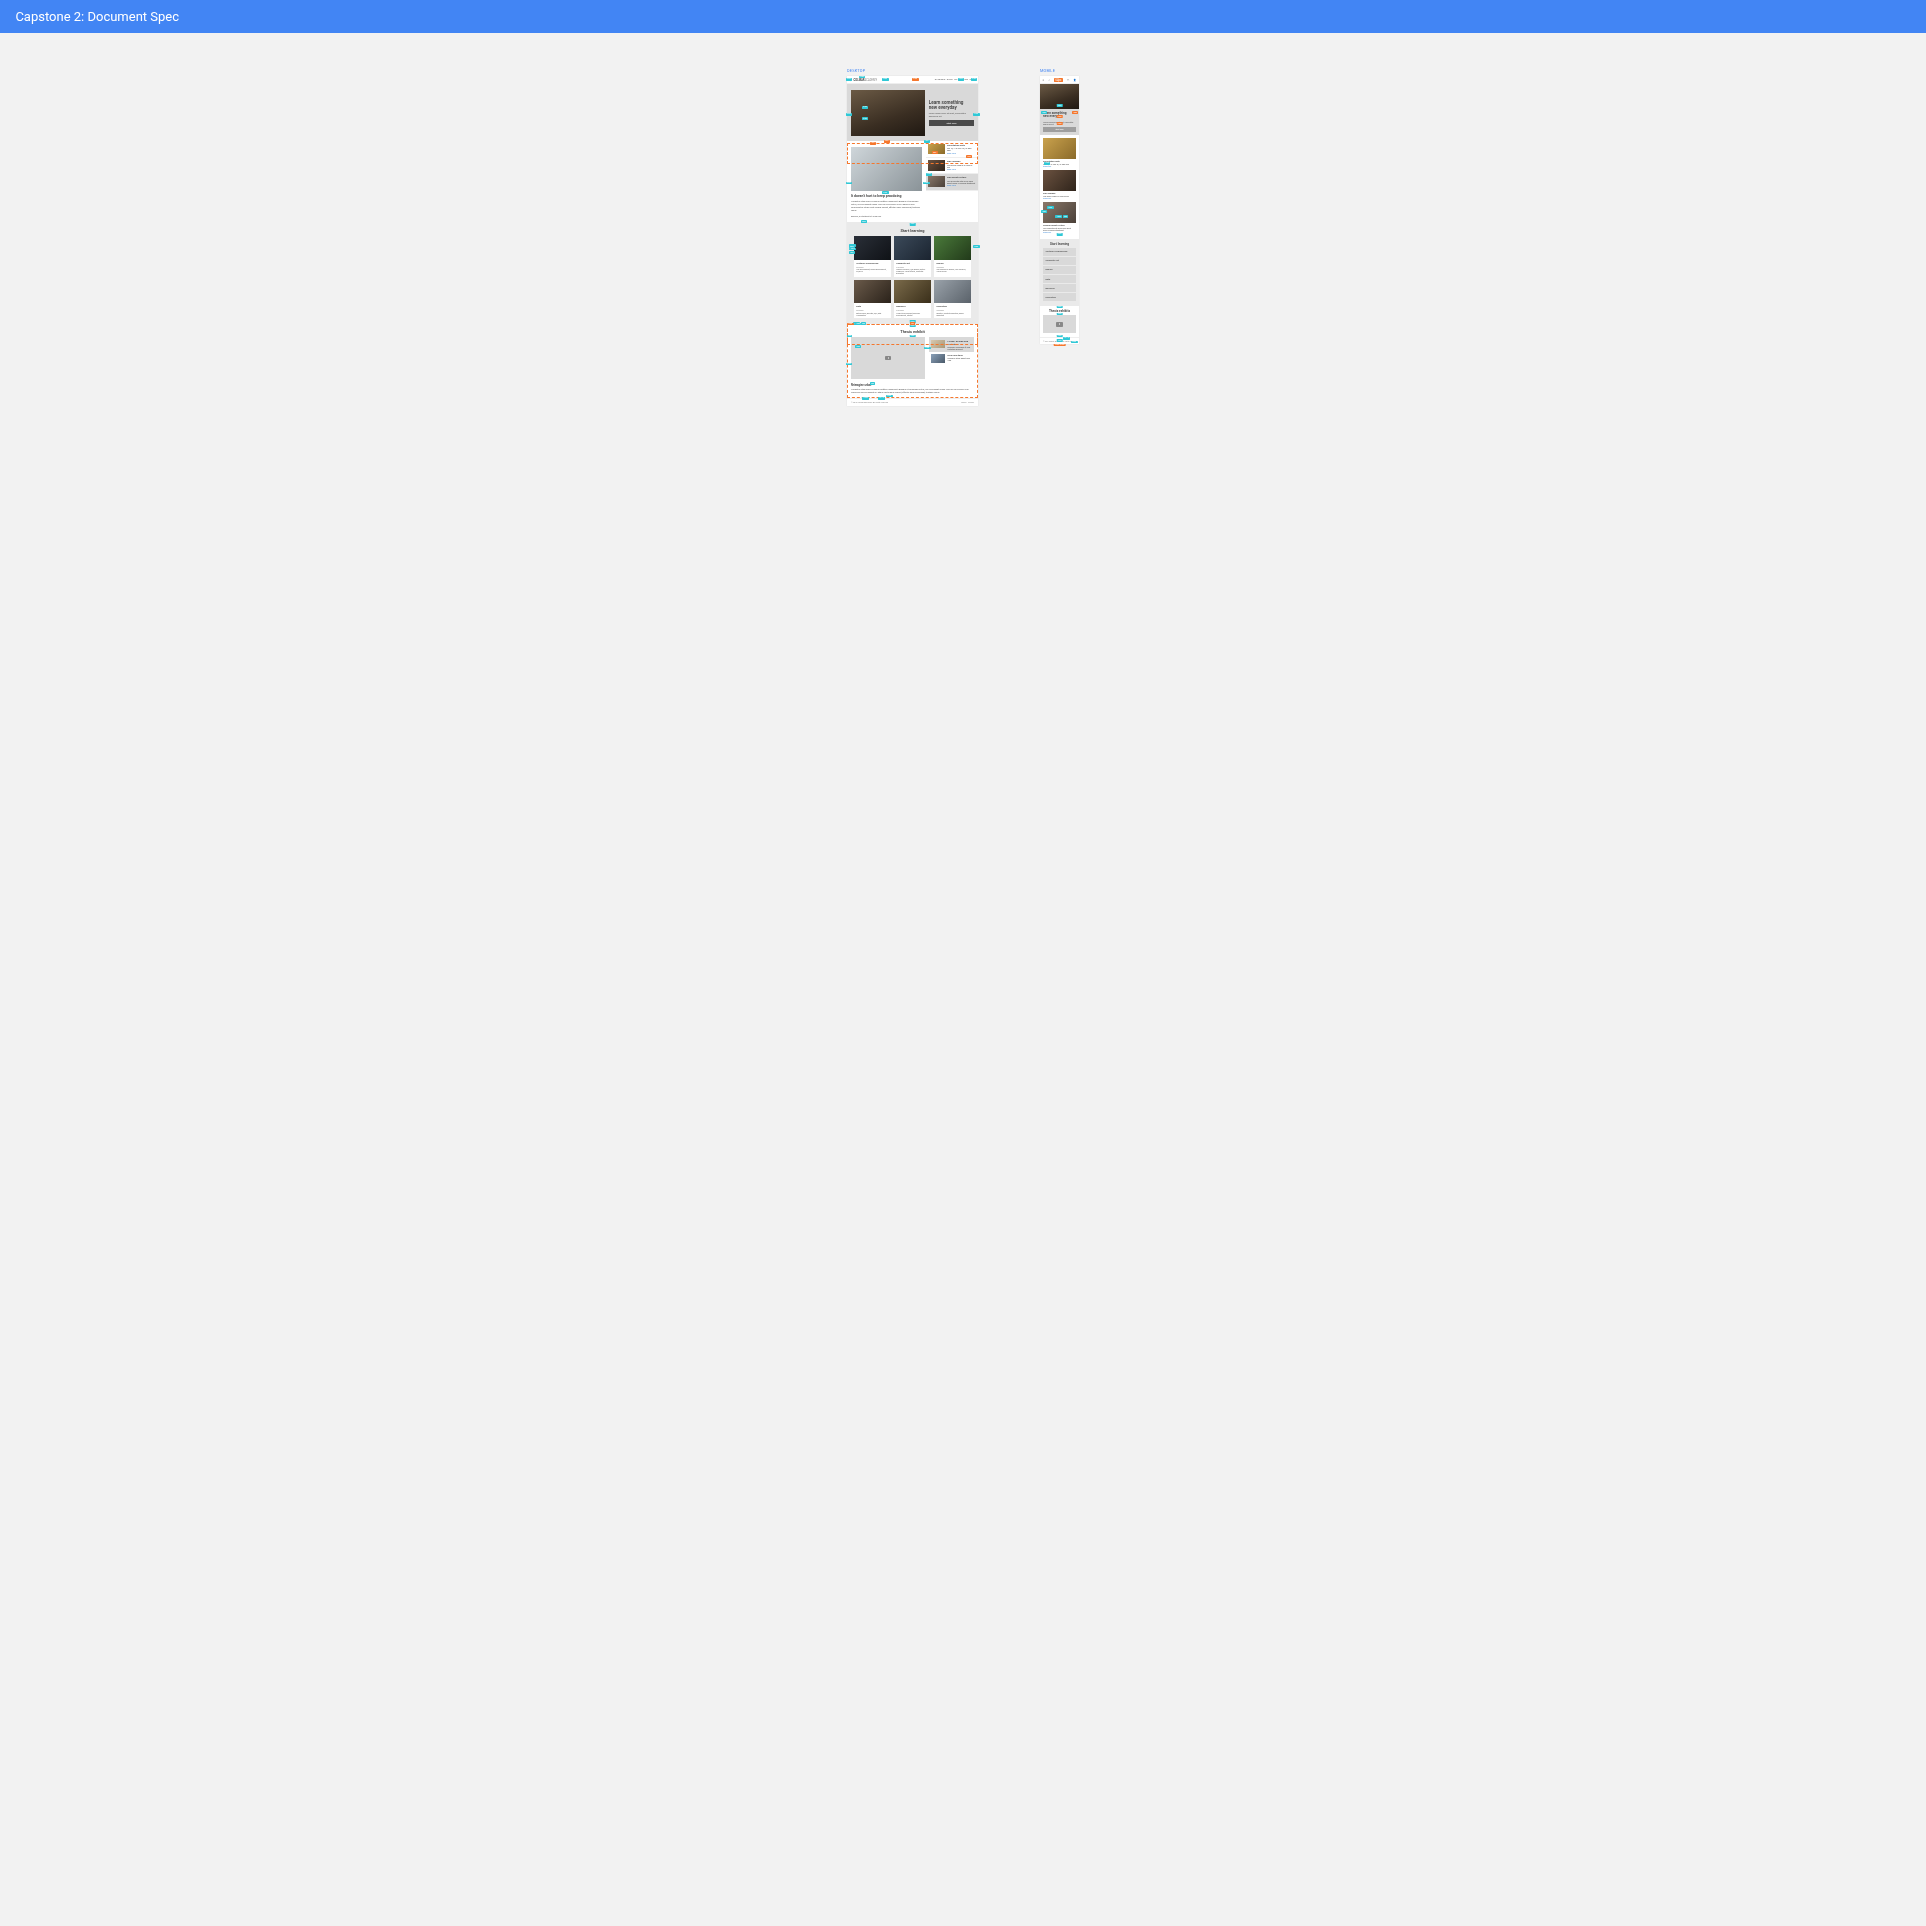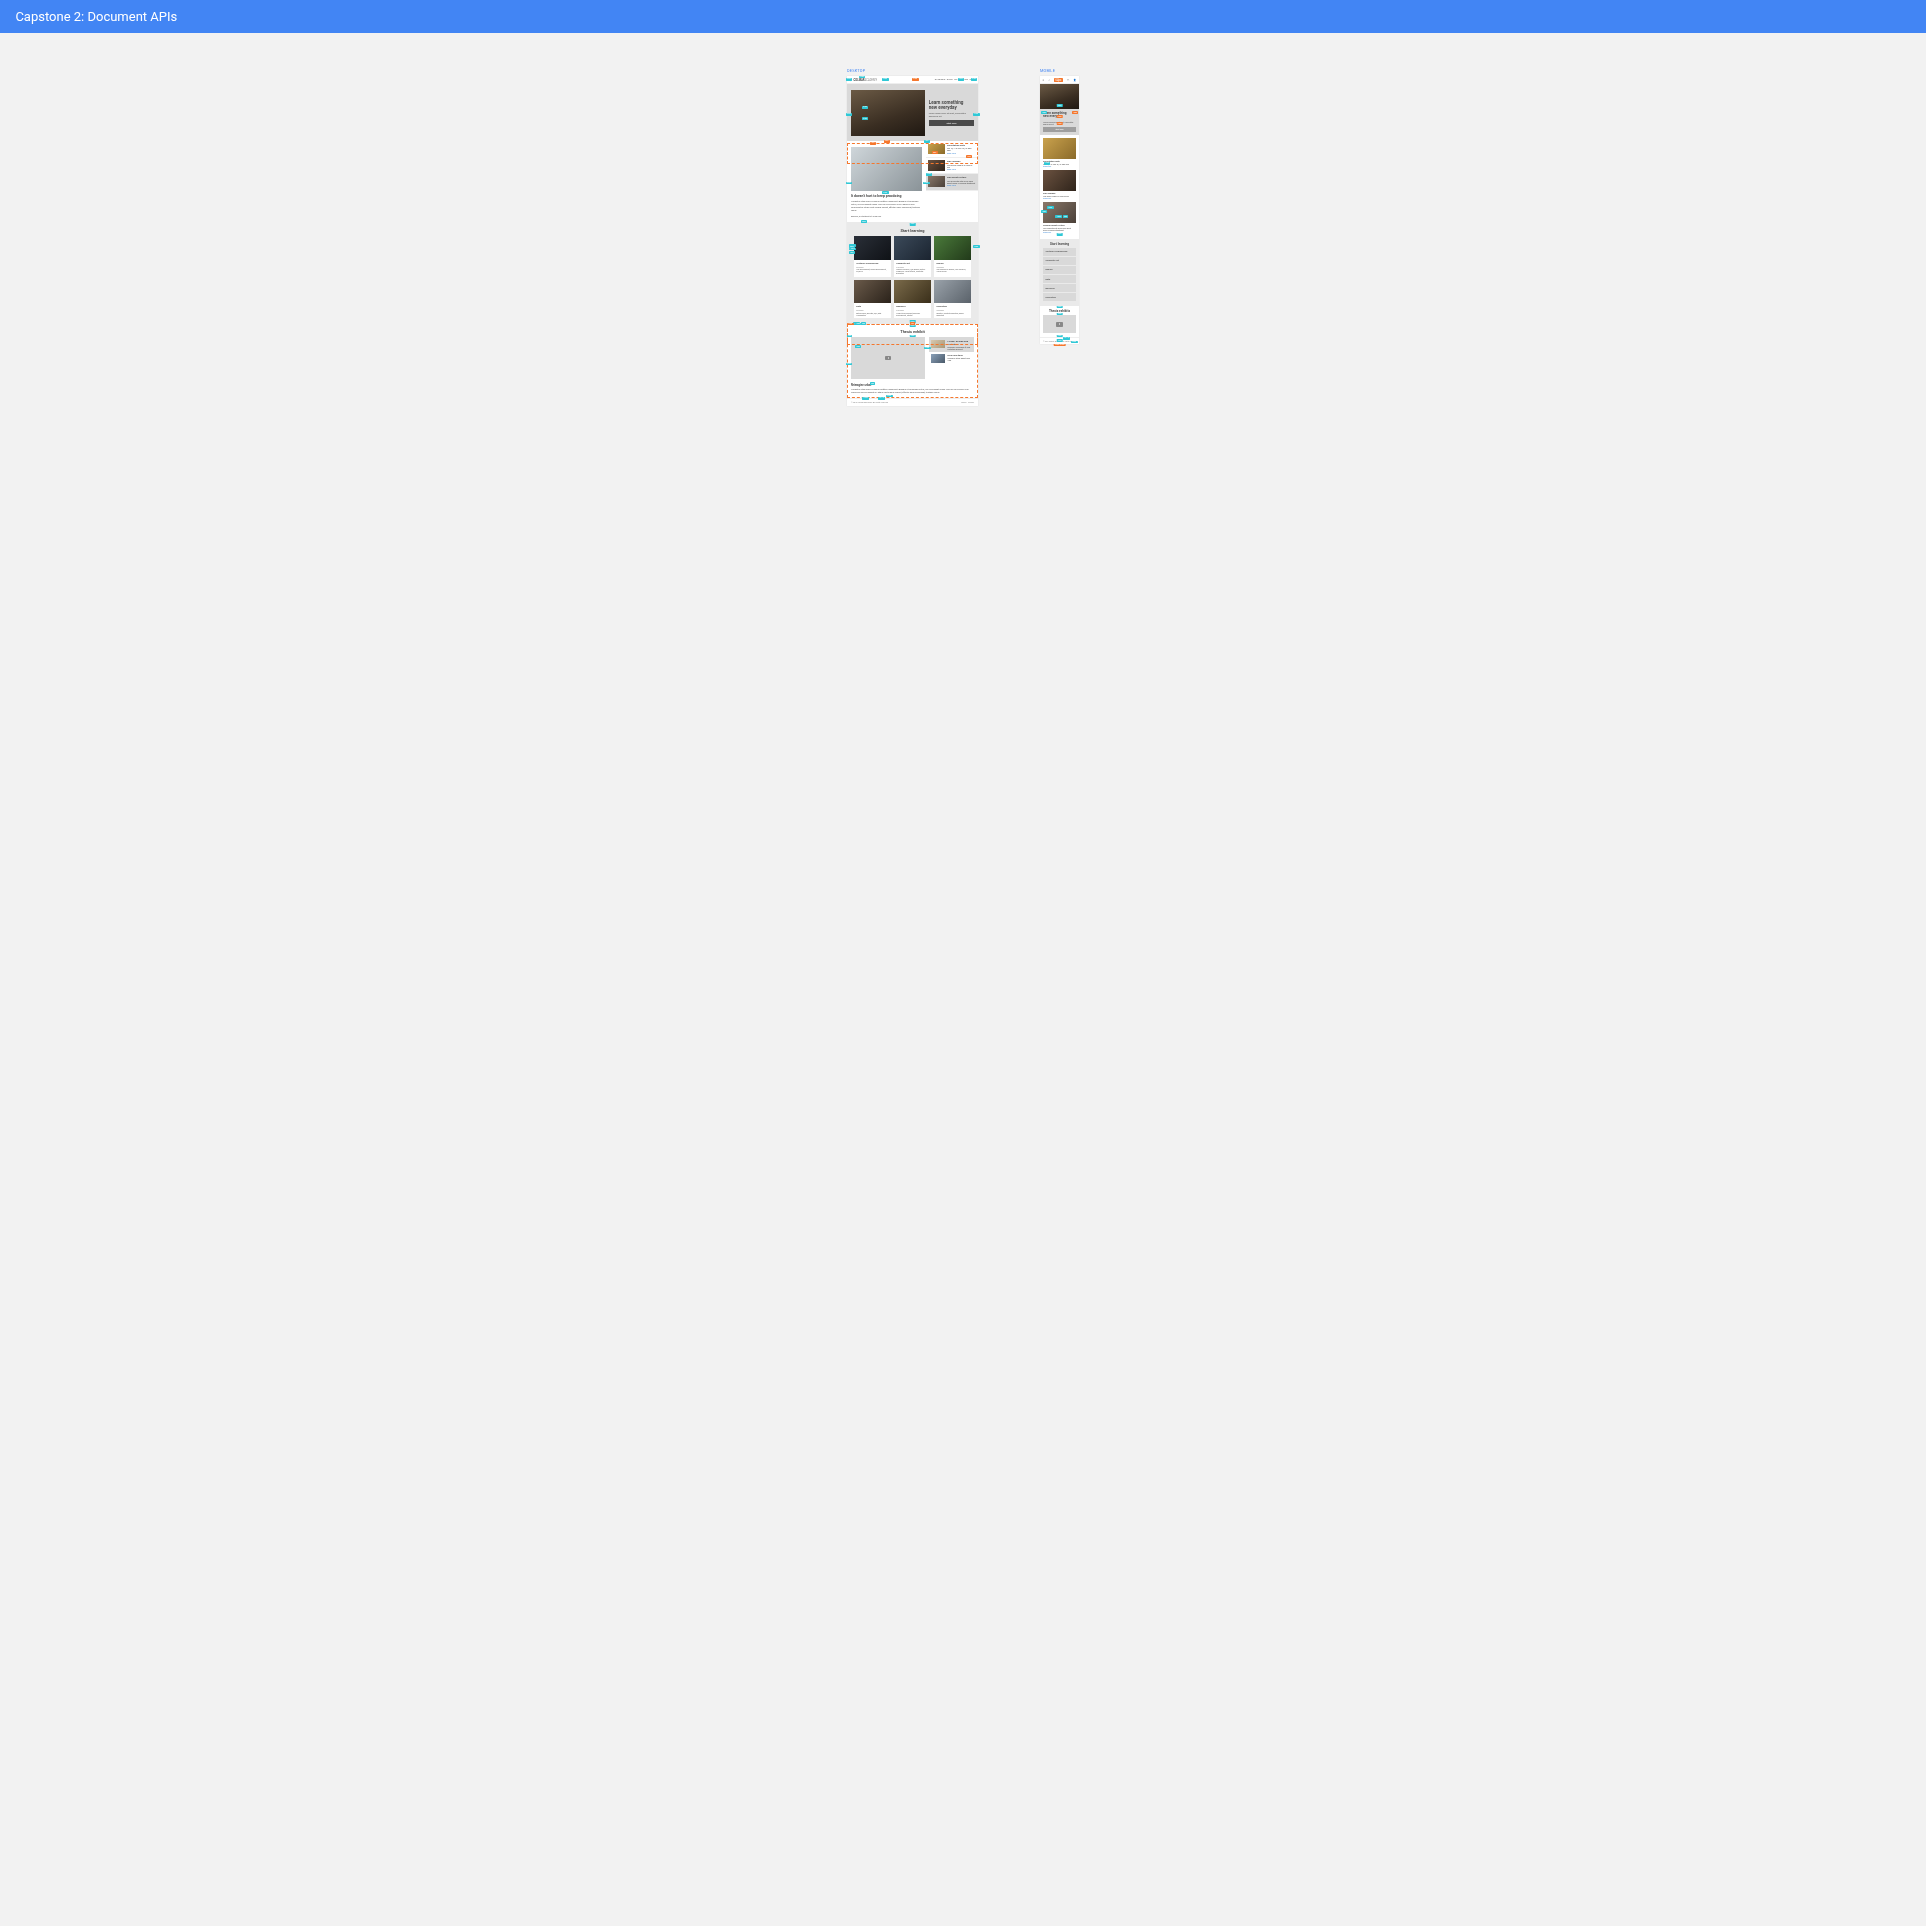--- a/index.html
+++ b/index.html
@@ -93,21 +93,21 @@
   .img.fisma{ background: linear-gradient(135deg,#d8c8b0,#a89878); }
   .img.city { background: linear-gradient(135deg,#8aa0b8,#4a5a6a); }
   .img.course-thumb { aspect-ratio: 16/10; }
   .img.small-thumb  { aspect-ratio: 16/10; }
   .logo-icon { width: 3.5px; height: 3.5px; margin-right: 0.8px; fill: #333; }
 </style>
 </head>
 <body>
 
 <header class="page-header">
-  <h1>Capstone 2: Document APIs</h1>
+  <h1>Capstone 2: Document Spec</h1>
 </header>
 
 <div class="canvas">
 
   <div class="mock-col">
     <div class="mock-label">DESKTOP</div>
     <div class="desktop">
 
       <div class="nav">
         <svg class="logo-icon" viewBox="0 0 24 24">

